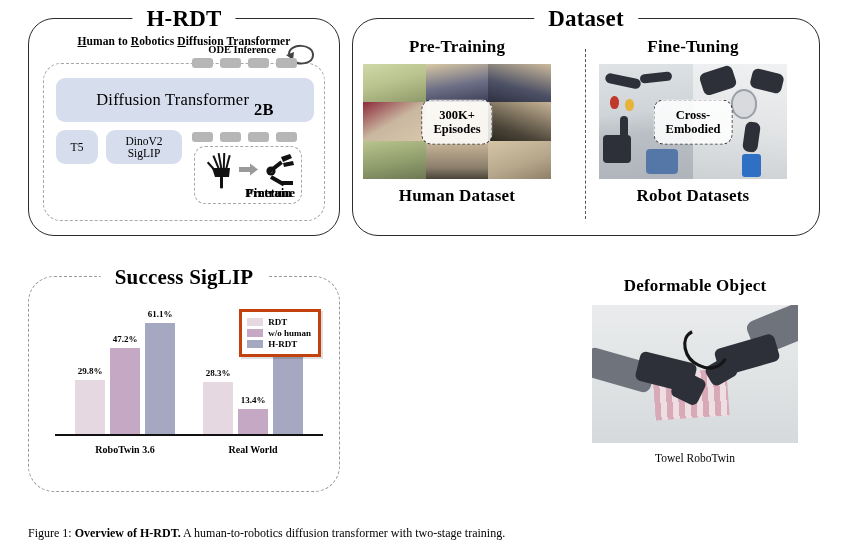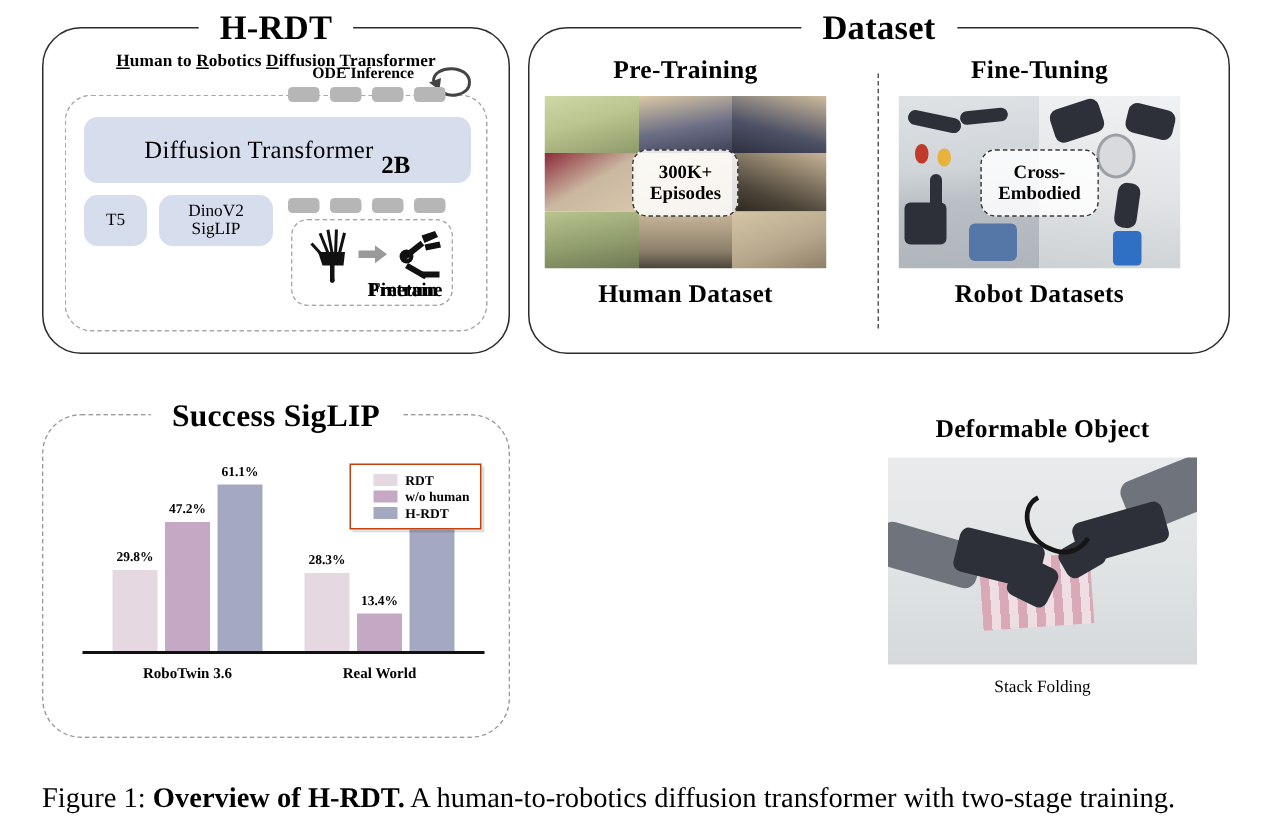--- a/index.html
+++ b/index.html
@@ -96,41 +96,41 @@
   .bar .vlabel{
     position:absolute;left:50%;transform:translateX(-50%);top:-14px;
     font-size:9px;font-weight:bold;white-space:nowrap;
   }
   .gcat{
     position:absolute;bottom:-21px;left:50%;transform:translateX(-50%);
     font-size:10px;font-weight:bold;white-space:nowrap;
   }
   #legend{
     position:absolute;right:18px;top:32px;
-    background:#fff;border:1px solid #c2410c;
+    background:#fff;border:3px solid #c2410c;
     box-shadow:2px 2px 0 rgba(0,0,0,.12);
-    padding:4px 7px 4px 15px;
+    padding:4px 7px 4px 5px;
     text-align:center;
   }
   .legend-row{display:flex;align-items:center;gap:5px;margin:1px 0;}
   .legend-sw{width:16px;height:8px;display:inline-block;}
   .legend-tx{font-size:9px;font-weight:bold;line-height:10px;}
 
   
   .demo{position:absolute;top:276px;width:206px;text-align:center;}
   #demo-left{left:352px;}
   #demo-right{left:592px;}
   .demo-head{font-size:17px;font-weight:bold;letter-spacing:.2px;}
   .demo-img{margin-top:9px;width:100%;height:138px;position:relative;overflow:hidden;}
   .demo-cap{margin-top:9px;font-size:11.5px;}
 
   
   #caption{
     position:absolute;left:28px;top:524px;width:790px;
-    font-size:19px;line-height:18px;
+    font-size:12px;line-height:18px;
   }
   #caption b{font-weight:bold;}
 
   
   .cell{position:relative;overflow:hidden;}
   .h1{background:linear-gradient(165deg,#cfd8a8 0%,#b9c48e 45%,#8f9a6b 100%);}
   .h2{background:linear-gradient(170deg,#d9c8a4 0%,#6d6f86 55%,#3c3f55 100%);}
   .h3{background:linear-gradient(195deg,#cdbb9b 0%,#4d5166 60%,#2e3040 100%);}
   .h4{background:linear-gradient(150deg,#8d2a3a 0%,#c9b7a0 50%,#d8c7ab 100%);}
   .h5{background:linear-gradient(160deg,#e2d4b6 0%,#c9b393 100%);}
@@ -345,19 +345,19 @@
       <div class="armgray" style="left:-4%;top:36%;width:34%;height:22%;transform:rotate(16deg);"></div>
       <div class="armdark" style="left:22%;top:38%;width:28%;height:22%;transform:rotate(14deg);"></div>
       <div class="armdark" style="left:40%;top:50%;width:14%;height:20%;transform:rotate(26deg);"></div>
       <div class="armgray" style="left:76%;top:4%;width:30%;height:26%;transform:rotate(-22deg);"></div>
       <div class="armdark" style="left:60%;top:26%;width:30%;height:20%;transform:rotate(-16deg);"></div>
       <div class="armdark" style="left:56%;top:40%;width:14%;height:16%;transform:rotate(-30deg);"></div>
       <svg style="position:absolute;left:34%;top:16%;width:40%;height:46%;" viewBox="0 0 80 80">
         <path d="M26 6 C10 14, 16 40, 34 48 C50 56, 62 50, 68 40" fill="none" stroke="#151515" stroke-width="4"></path>
       </svg>
     </div>
-    <div class="demo-cap">Stack Folding</div>
+    <div class="demo-cap">Towel RoboTwin</div>
   </div>
 
   <div id="caption">
     <span>Figure 1: </span><b>Overview of H-RDT.</b><span> A human-to-robotics diffusion transformer with two-stage training.</span>
   </div>
 </div>
 
 </body></html>

